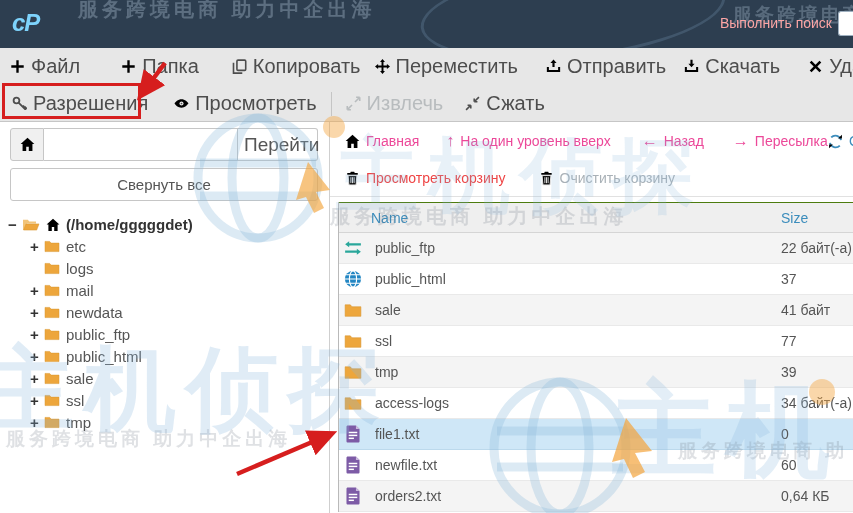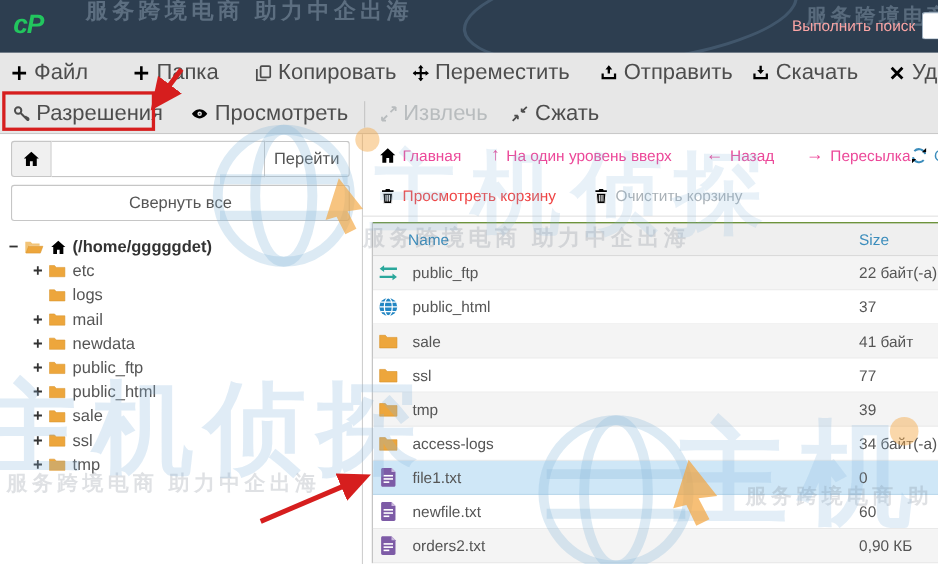--- a/index.html
+++ b/index.html
@@ -1,20 +1,20 @@
 <!DOCTYPE html>
 <html><head>
 <meta charset="utf-8">
 <style>
   html,body{margin:0;padding:0;background:#fff;}
   .screen{position:relative;width:853px;height:513px;overflow:hidden;
           font-family:"Liberation Sans",sans-serif;background:#fff;color:#4d4d4d;}
   
   .hdr{position:absolute;left:0;top:0;width:853px;height:48px;background:#2d3e50;overflow:hidden;}
-  .hdr .logo{position:absolute;left:12px;top:9px;color:#22c55e;font-weight:bold;font-style:italic;
+  .hdr .logo{position:absolute;left:12px;top:9px;color:#7dd3fc;font-weight:bold;font-style:italic;
              font-size:24px;letter-spacing:-1px;}
   .hdr .title{position:absolute;left:56px;top:14px;color:#fff;font-size:17px;font-weight:500;}
   .hdr .search-lb{position:absolute;right:21px;top:15px;color:#fca5a5;font-size:14px;}
   .hdr .search-in{position:absolute;right:0;top:11px;width:14px;height:23px;background:#fff;
                   border:1px solid #9fb0c0;border-right:none;border-radius:3px 0 0 3px;}
   .wm-hdr-cn{position:absolute;left:78px;top:-4px;font-size:20px;font-weight:bold;
              color:rgba(150,168,186,.45);letter-spacing:4px;white-space:nowrap;}
   .wm-hdr-cn2{position:absolute;left:733px;top:2px;font-size:19px;font-weight:bold;
              color:rgba(170,188,205,.35);letter-spacing:3px;white-space:nowrap;}
   .wm-swoosh{position:absolute;left:420px;top:-34px;width:300px;height:86px;
@@ -33,21 +33,21 @@
   .anno{position:absolute;left:0;top:0;width:853px;height:513px;pointer-events:none;z-index:61;}
   
   .side{position:absolute;left:0;top:122px;width:330px;height:391px;background:#fff;
         border-right:1px solid #cfcfcf;box-sizing:border-box;}
   .gobar{position:absolute;left:10px;top:6px;width:308px;height:33px;display:flex;}
   .homebtn{width:38px;height:33px;background:#f0f0f0;border:1px solid #c6c6c6;border-radius:3px 0 0 3px;
            display:flex;align-items:center;justify-content:center;color:#444;box-sizing:border-box;cursor:pointer;}
   .pathin{flex:1;height:33px;border:1px solid #c6c6c6;border-left:none;box-sizing:border-box;
           font-family:inherit;font-size:14px;padding:0 6px;outline:none;}
   .gobtn{width:80px;height:33px;background:#fff;border:1px solid #c6c6c6;border-left:none;
-         border-radius:0 3px 3px 0;font-family:inherit;font-size:15px;color:#555;cursor:pointer;box-sizing:border-box;}
+         border-radius:0 3px 3px 0;font-family:inherit;font-size:19px;color:#555;cursor:pointer;box-sizing:border-box;}
   .collbtn{position:absolute;left:10px;top:46px;width:308px;height:33px;background:#fff;
            border:1px solid #c6c6c6;border-radius:3px;font-family:inherit;font-size:15px;color:#555;cursor:pointer;}
   .tree{position:absolute;left:0;top:92px;width:330px;}
   .titem{position:relative;height:22px;line-height:22px;font-size:15px;color:#555;cursor:pointer;white-space:nowrap;}
   .titem .exp{position:absolute;left:30px;top:0;width:12px;font-weight:bold;color:#333;}
   .titem .fic{position:absolute;left:44px;top:3px;}
   .titem .lbl{position:absolute;left:66px;top:0;}
   .titem.root .exp{left:8px;}
   .titem.root .fic{left:22px;width:18px;height:16px;}
   .titem.root .hic{position:absolute;left:46px;top:4px;width:14px;height:14px;color:#3a3a3a;}
@@ -446,21 +446,21 @@
             <use href="#i-doc"></use>
           </svg>
         <span class="fname">newfile.txt</span>
         <span class="fsize">60</span>
       </div>
       <div class="frow odd">
         <svg class="fic">
             <use href="#i-doc"></use>
           </svg>
         <span class="fname">orders2.txt</span>
-        <span class="fsize">0,90 КБ</span>
+        <span class="fsize">0,64 КБ</span>
       </div>
     </div>
   </main>
 
   <div class="wm wm-gray" style="left:330px;top:203px">服务跨境电商 助力中企出海</div>
   <div class="wm wm-gray" style="left:6px;top:426px;font-size:19px">服务跨境电商 助力中企出海</div>
   <div class="wm wm-gray" style="left:678px;top:438px;font-size:19px">服务跨境电商 助</div>
   <div class="wm wm-brand" style="left:-18px;top:328px;font-size:92px">主机侦探</div>
   <div class="wm wm-brand" style="left:336px;top:122px;font-size:82px;color:rgba(140,185,220,.20)">主机侦探</div>
   <div class="wm wm-brand" style="left:612px;top:362px;font-size:104px;color:rgba(140,185,220,.24)">主机</div>

